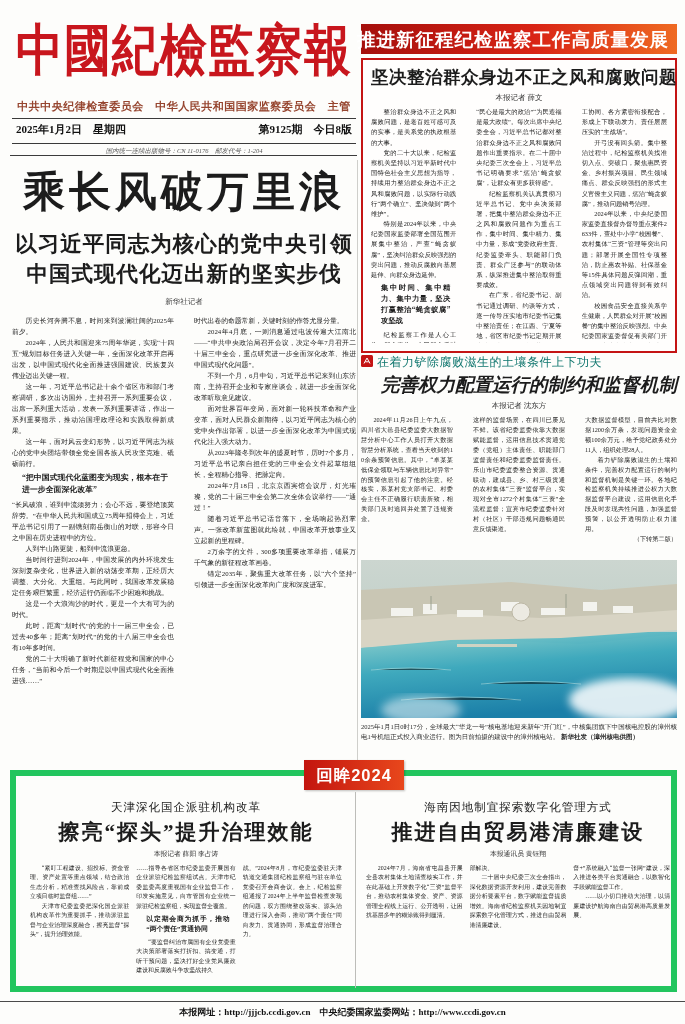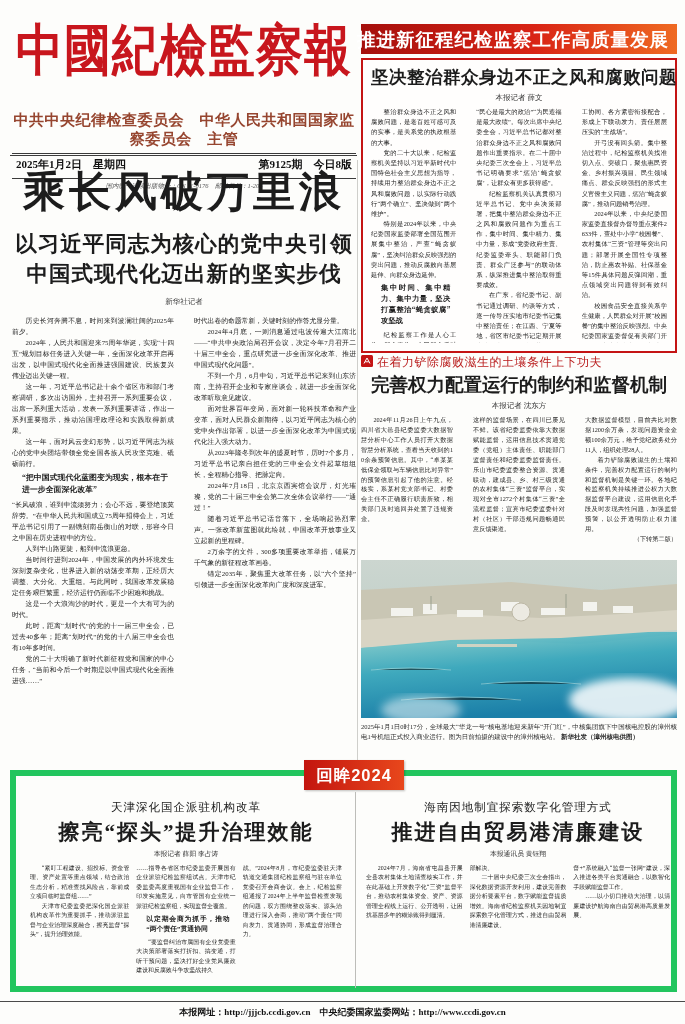--- a/index.html
+++ b/index.html
@@ -15,21 +15,21 @@
     overflow:hidden;
   }
   
   .masthead{position:absolute; left:12px; top:14px; width:344px;}
   .mast-title{
     font-size:47px; font-weight:bold; color:var(--masthead-red);
     text-align:center; letter-spacing:1px; line-height:1.35;
     transform:scaleY(1.18); transform-origin:top center;
     font-family:"Liberation Serif","DejaVu Serif",serif;
   }
-  .mast-org{margin-top:34px; text-align:center; font-size:15px; font-weight:bold;
+  .mast-org{margin-top:22px; text-align:center; font-size:11px; font-weight:bold;
     color:#96452f; letter-spacing:.5px;}
   .mast-rule{border-top:1px solid #3a3a3a; margin-top:4px;}
   .mast-date{display:flex; justify-content:space-between; padding:3px 4px 2px 4px;
     font-size:11px; font-weight:bold; color:#111;}
   .mast-pub{margin-top:3px; text-align:center; font-size:6.5px; font-style:italic; color:#555;}
   .header-rule{position:absolute; left:10px; top:155px; width:347px; border-top:1.5px solid #3c3c3c;}
   .v-divider{position:absolute; left:357px; top:160px; width:1px; height:600px; background:#cfcfcb;}
 
   
   .banner{
@@ -51,23 +51,23 @@
   .cols{display:flex; gap:20px; text-align:justify; overflow:hidden;}
   .lead-cols{height:236px; font-size:6.3px; line-height:1.62;}
   .col{flex:1 1 0; overflow:hidden;}
   .bp{text-indent:2em; word-break:break-all; margin:0;}
   .bp.noind{text-indent:0;}
   .bp.bold-sub{font-weight:bold; font-size:1.16em; text-indent:0; padding:3px 6px 3px 10px; line-height:1.5;}
 
   
   .kicker{position:absolute; left:361px; top:354px; width:316px; height:16px;
     display:flex; align-items:center; gap:4px;}
-  .kicker-text{font-size:12px; letter-spacing:.5px; color:#b91c1c; white-space:nowrap;}
+  .kicker-text{font-size:12px; letter-spacing:.5px; color:#0f766e; white-space:nowrap;}
   .second{position:absolute; left:361px; top:372px; width:316px;}
-  .second-headline{font-size:18.5px; font-weight:bold; text-align:center; white-space:nowrap;}
+  .second-headline{font-size:18.5px; font-weight:bold; text-align:right; white-space:nowrap;font-style:italic;}
   .second-cols{height:132px; font-size:6.2px; line-height:1.6; margin-top:2px;}
 
   
   .photo{position:absolute; left:361px; top:560px; width:316px; height:158px; overflow:hidden;}
   .photo svg{display:block; width:100%; height:100%;}
   .caption{position:absolute; left:361px; top:722px; width:316px;
     font-size:6.5px; line-height:1.6; text-align:justify; word-break:break-all; color:#2a2a2a;}
   .caption .credit{font-weight:bold; font-style:normal;}
 
   

